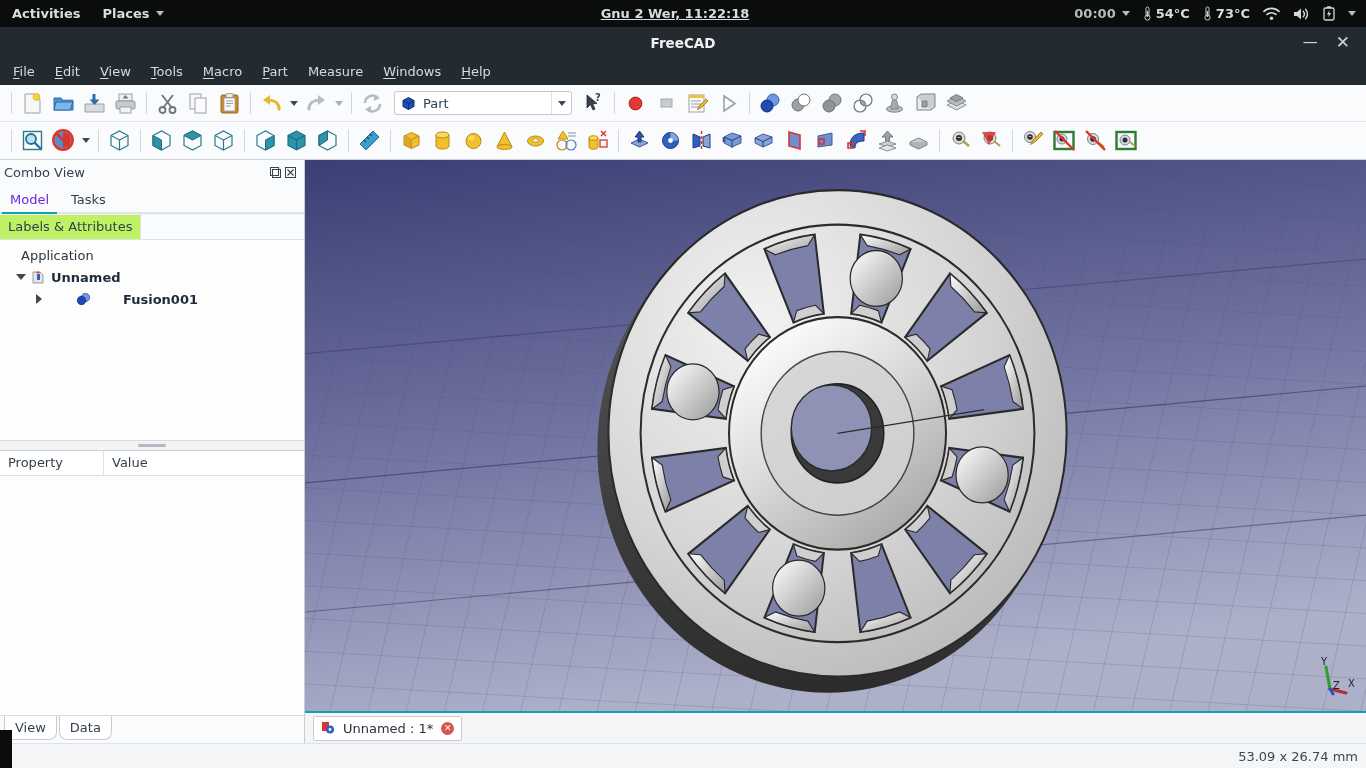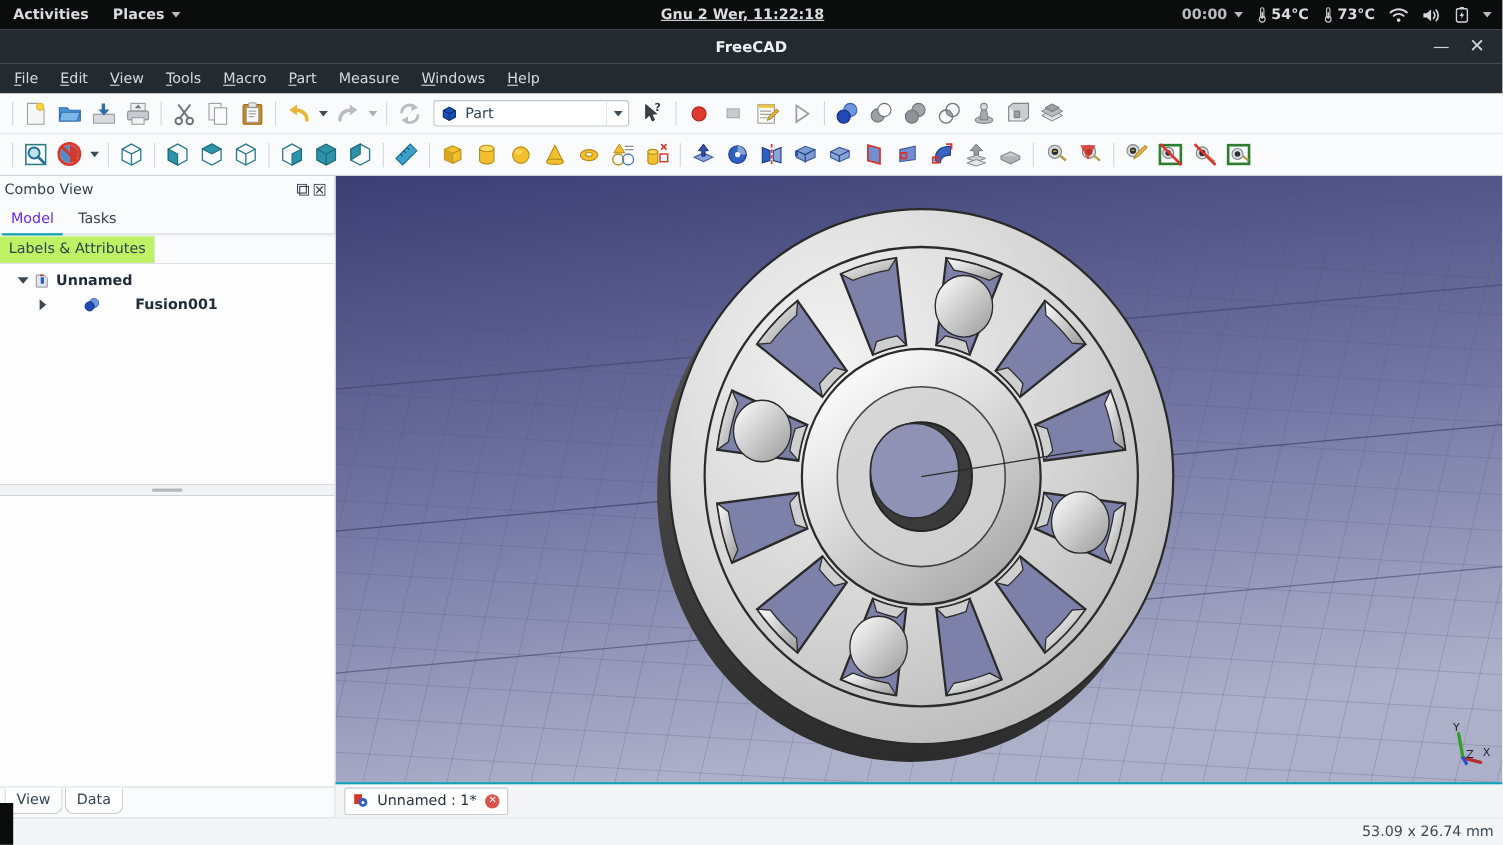--- a/index.html
+++ b/index.html
@@ -703,20 +703,24 @@
         <div class="ctab active">Model</div>
         <div class="ctab">Tasks</div>
       </div>
 
       <div id="tree-wrap">
         <div id="tree-head">
           <div class="th">Labels &amp; Attributes</div>
           <div class="th fill"></div>
         </div>
         <div id="tree">
+          <div class="trow">
+            <span class="twist"></span>
+            <span class="tlabel">Application</span>
+          </div>
           <div class="trow lvl1">
             <span class="twist">
                 <i class="t-down"></i>
               </span>
             <span class="ticon">
               <svg width="14" height="14" viewBox="0 0 14 14">
                 <path d="M2 2h7l3 3v8H2z" fill="#e4e7ea" stroke="#8d9399" stroke-width="0.9"></path>
                 <path d="M6 4h3v6H6z" fill="#2f5fc0"></path>
                 <path d="M5.2 3.2a1.8 1.8 0 0 1 3.6 0z" fill="#d8352c"></path>
               </svg>
@@ -736,20 +740,24 @@
             <span class="tlabel bold">Fusion001</span>
           </div>
         </div>
       </div>
 
       <div id="splitter">
           <div class="grip"></div>
         </div>
 
       <div id="props">
+        <div id="prop-head">
+          <div class="ph c1">Property</div>
+          <div class="ph c2">Value</div>
+        </div>
         <div id="prop-body"></div>
       </div>
 
       <div id="combo-bottom-tabs">
         <div class="btab">View</div>
         <div class="btab active">Data</div>
       </div>
     </div>
 
     <div id="view3d">

